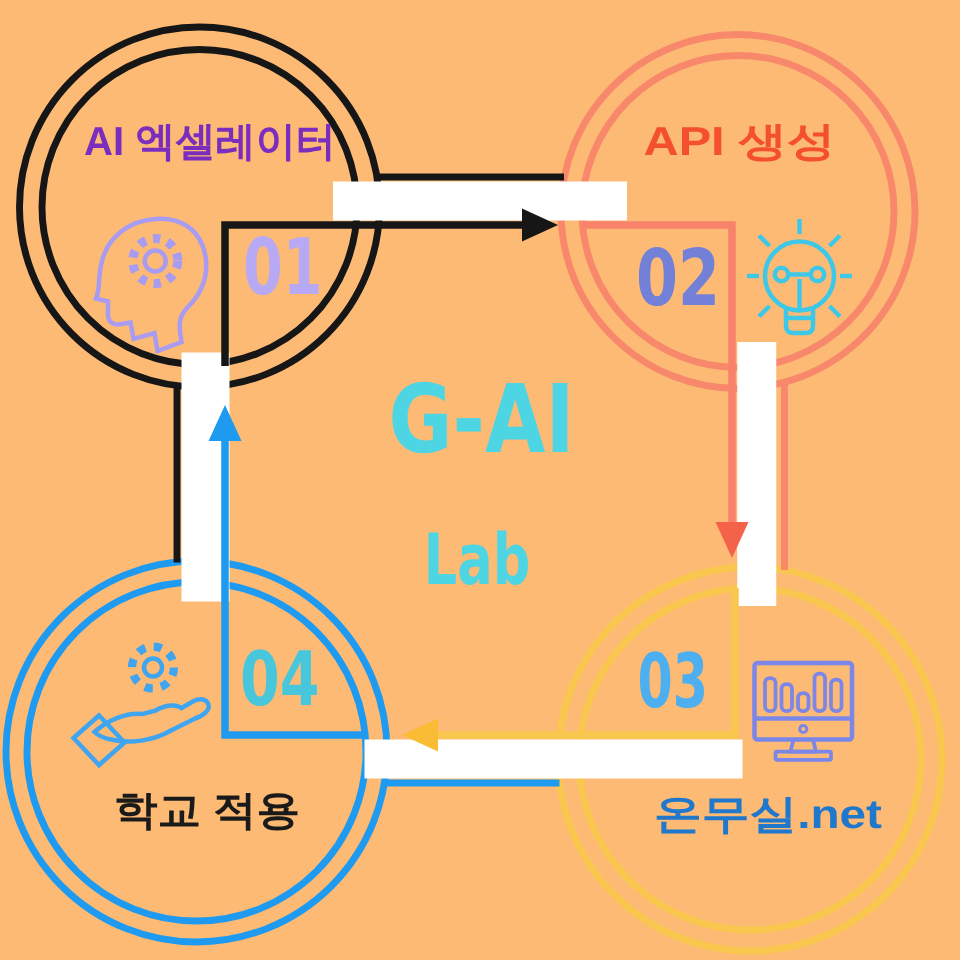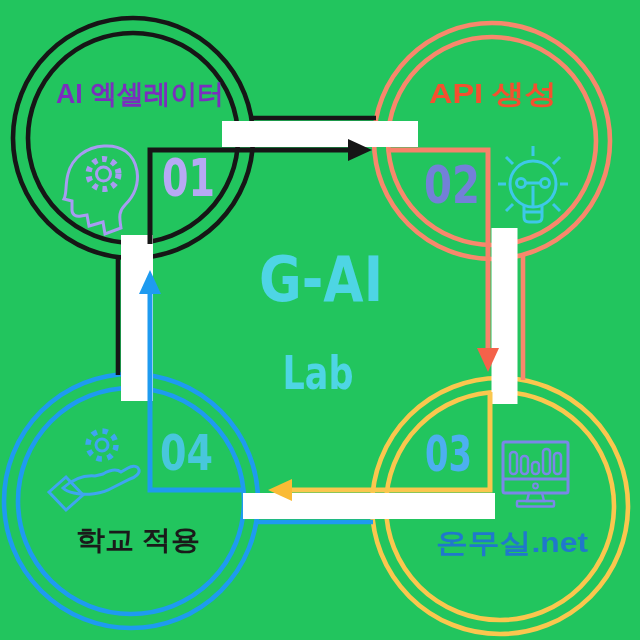--- a/index.html
+++ b/index.html
@@ -1,17 +1,17 @@
 <!DOCTYPE html>
 <html><head>
 <meta charset="utf-8">
 <style>
   html,body{margin:0;padding:0;background:#ffffff;}
   #stage{
-    width:640px;height:640px;position:relative;background:#22c55e;
+    width:640px;height:640px;position:relative;background:#fdba74;
     font-family:"Liberation Sans","DejaVu Sans",sans-serif;
     overflow:hidden;
   }
   svg{display:block;}
   text{font-family:"Liberation Sans","DejaVu Sans",sans-serif;}
   .label{font-weight:bold;font-size:27px;}
   .num{font-weight:bold;font-size:52px;font-family:"DejaVu Sans","Liberation Sans",sans-serif;}
   .num-sm{font-weight:bold;font-size:50px;font-family:"DejaVu Sans","Liberation Sans",sans-serif;}
   .title-big{font-weight:bold;font-size:63px;font-family:"DejaVu Sans","Liberation Sans",sans-serif;}
   .title-small{font-weight:bold;font-size:47px;font-family:"DejaVu Sans","Liberation Sans",sans-serif;}

